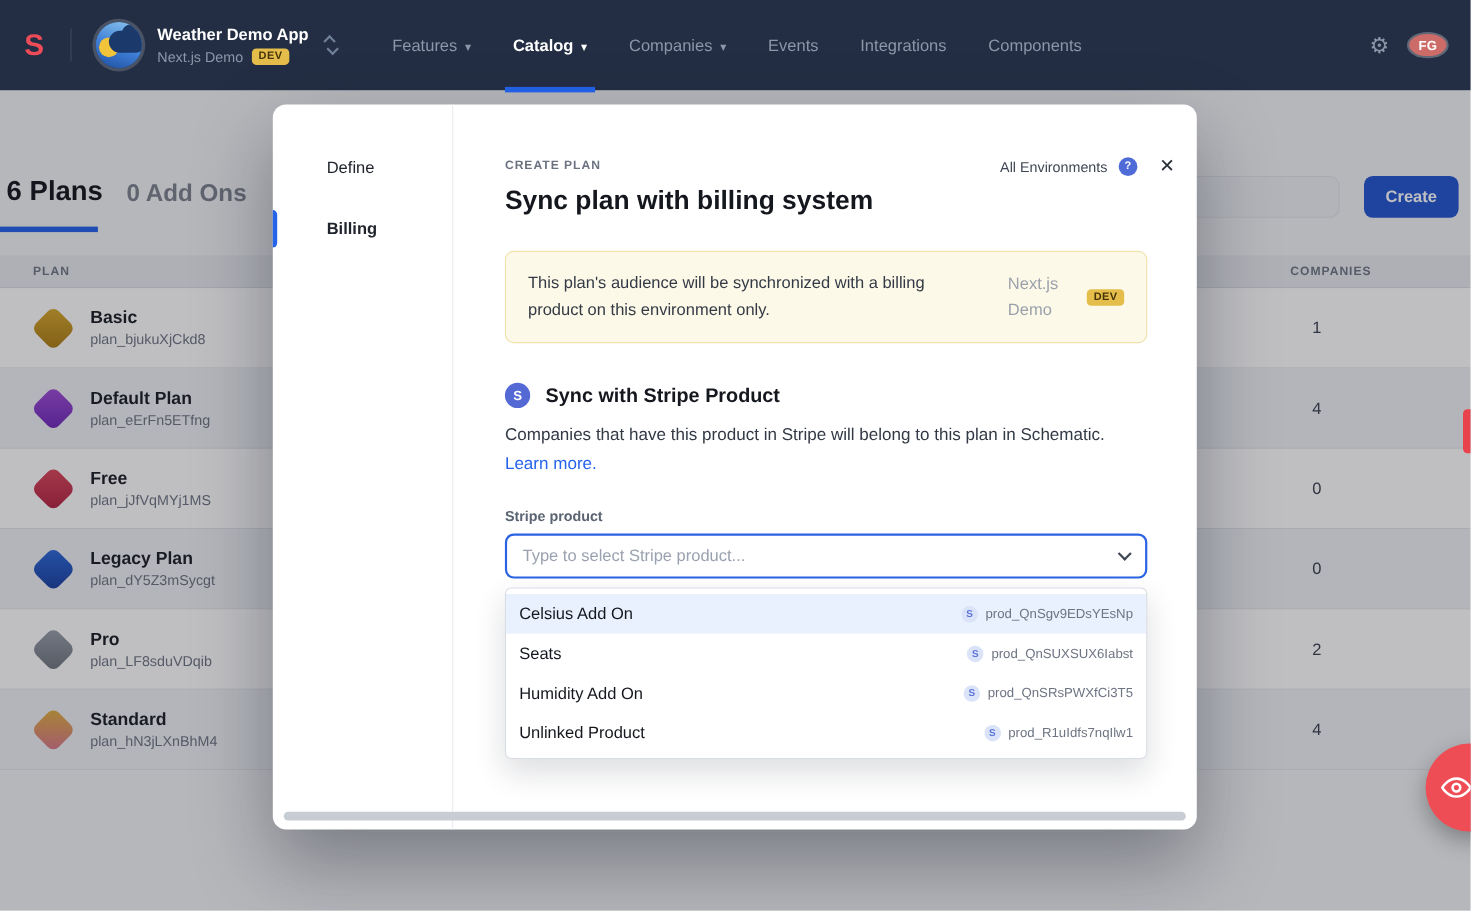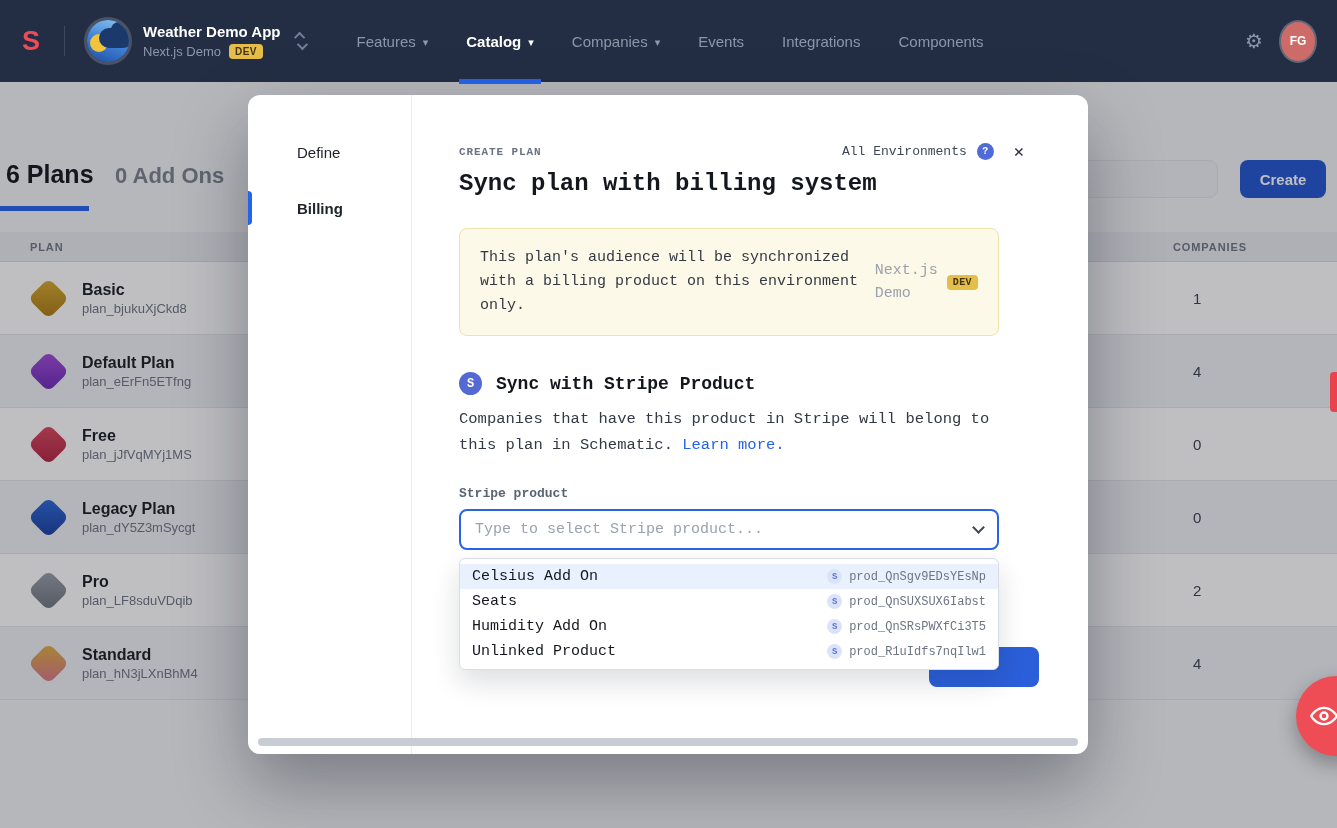--- a/index.html
+++ b/index.html
@@ -29,21 +29,21 @@
   .switcher .up { transform:rotate(45deg) translateY(2px); }
   .switcher .down { transform:rotate(225deg) translateY(2px); }
   .nav-items { display:flex; align-items:center; gap:38px; margin-left:52px; height:82px; }
   .nav-item { color:#8b96a9; font-size:15px; display:flex; gap:7px; align-items:center;
     height:102px; position:relative; cursor:pointer; white-space:nowrap; }
   .nav-item .chev { font-size:11px; margin-top:2px; }
   .nav-item.active { color:#fff; font-weight:bold; }
   .nav-item.active::after { content:""; position:absolute; left:-7px; right:-7px; bottom:8px; height:5px; background:#2563eb; }
   .nav-right { margin-left:auto; display:flex; align-items:center; gap:18px; }
   .gear { color:#8b96a9; font-size:20px; cursor:pointer; }
-  .user-avatar { width:34px; height:39px; border-radius:50%; background:#cc6b68; color:#fff;
+  .user-avatar { width:34px; height:20px; border-radius:50%; background:#cc6b68; color:#fff;
     font-size:12px; font-weight:bold; display:flex; align-items:center; justify-content:center;
     box-shadow:0 0 0 2px rgba(255,255,255,.28); cursor:pointer; }
 
   
   .page { position:absolute; top:82px; left:0; right:0; bottom:0; background:#f3f4f6; }
   .tab-plans { position:absolute; top:78px; left:6px; font-size:25px; font-weight:bold; color:#16181d; cursor:pointer; }
   .tab-addons { position:absolute; top:81px; left:115px; font-size:22px; font-weight:bold; color:#7c838e; cursor:pointer; }
   .tab-underline { position:absolute; top:124px; left:0; width:89px; height:5px; background:#2563eb; }
   .search { position:absolute; top:78px; left:1035px; width:183px; height:38px; background:#eef0f3;
     border:1px solid #e2e4e8; border-radius:9px; }
@@ -70,21 +70,21 @@
 
   
   .modal { position:absolute; left:248px; top:95px; width:840px; height:659px; background:#fff;
     border-radius:12px; z-index:60; box-shadow:0 30px 70px rgba(10,15,30,.35); }
   .rail { position:absolute; left:0; top:0; bottom:0; width:164px; border-right:1px solid #ececf0; padding-top:44px; }
   .step { height:26px; padding-left:49px; font-size:15px; color:#20242c; margin-bottom:30px;
     display:flex; align-items:center; cursor:pointer; }
   .step.active { font-weight:bold; }
   .step-indicator { position:absolute; left:0; top:96px; width:4px; height:34px; background:#2563eb;
     border-radius:0 4px 4px 0; }
-  .content { position:absolute; left:164px; top:0; right:0; bottom:0; padding:46px 89px 0 47px;font-family:Liberation Mono, monospace; }
+  .content { position:absolute; left:164px; top:0; right:0; bottom:0; padding:46px 45px 0 47px; }
   .content-header { display:flex; align-items:center; }
   .eyebrow { font-size:11px; font-weight:bold; letter-spacing:.9px; color:#6b7280; }
   .header-right { margin-left:auto; margin-right:-25px; display:flex; align-items:center; gap:10px; }
   .env-selector { font-size:13px; color:#3f4754; cursor:pointer; }
   .help-badge { width:17px; height:17px; border-radius:50%; background:#4f6bd8; color:#fff; font-size:10px;
     font-weight:bold; display:flex; align-items:center; justify-content:center; cursor:pointer; }
   .close-btn { font-size:17px; color:#2a2f38; margin-left:10px; background:none; border:none; cursor:pointer;
     font-family:inherit; }
   .modal-title { font-size:24px; font-weight:bold; color:#14171d; margin-top:8px; }
   .modal-subtitle { font-size:16px; color:#6c7380; margin-top:13px; }
@@ -102,21 +102,21 @@
   .field-label { margin-top:28px; font-size:13px; font-weight:bold; color:#5b6472; }
   .select { margin-top:8px; height:41px; border:2px solid #2b63e4; border-radius:8px; display:flex;
     align-items:center; padding:0 14px; background:#fff; }
   .select input { flex:1; border:none; outline:none; font-size:15px; color:#3a4150; background:transparent;
     font-family:inherit; }
   .select input::placeholder { color:#9aa2b0; }
   .select-chevron { width:9px; height:9px; border-right:2px solid #3f4754; border-bottom:2px solid #3f4754;
     transform:rotate(45deg); margin-top:-4px; cursor:pointer; }
   .dropdown { position:relative; z-index:5; margin-top:8px; background:#fff; border:1px solid #d9dde4;
     border-radius:6px; box-shadow:0 12px 28px rgba(15,20,35,.14); padding:5px 0; overflow:hidden; }
-  .option { height:25px; display:flex; align-items:center; padding:0 12px; cursor:pointer; }
+  .option { height:36px; display:flex; align-items:center; padding:0 12px; cursor:pointer; }
   .option.selected { background:#e8f1fd; }
   .option-name { font-size:15px; color:#14171d; }
   .option-right { margin-left:auto; display:flex; align-items:center; gap:7px; }
   .stripe-mini { width:15px; height:15px; border-radius:50%; background:#dbe3f8; color:#5b74da; font-size:9px;
     font-weight:bold; display:flex; align-items:center; justify-content:center; }
   .option-id { font-size:12px; color:#6d7482; }
   .hidden-btn { position:absolute; right:49px; bottom:67px; width:110px; height:40px; background:#2b5fd9;
     border:none; border-radius:8px; z-index:1; cursor:pointer; }
   .modal-scrollbar { position:absolute; left:10px; right:10px; bottom:8px; height:8px; background:#c8cdd5;
     border-radius:4px; z-index:6; cursor:pointer; }

